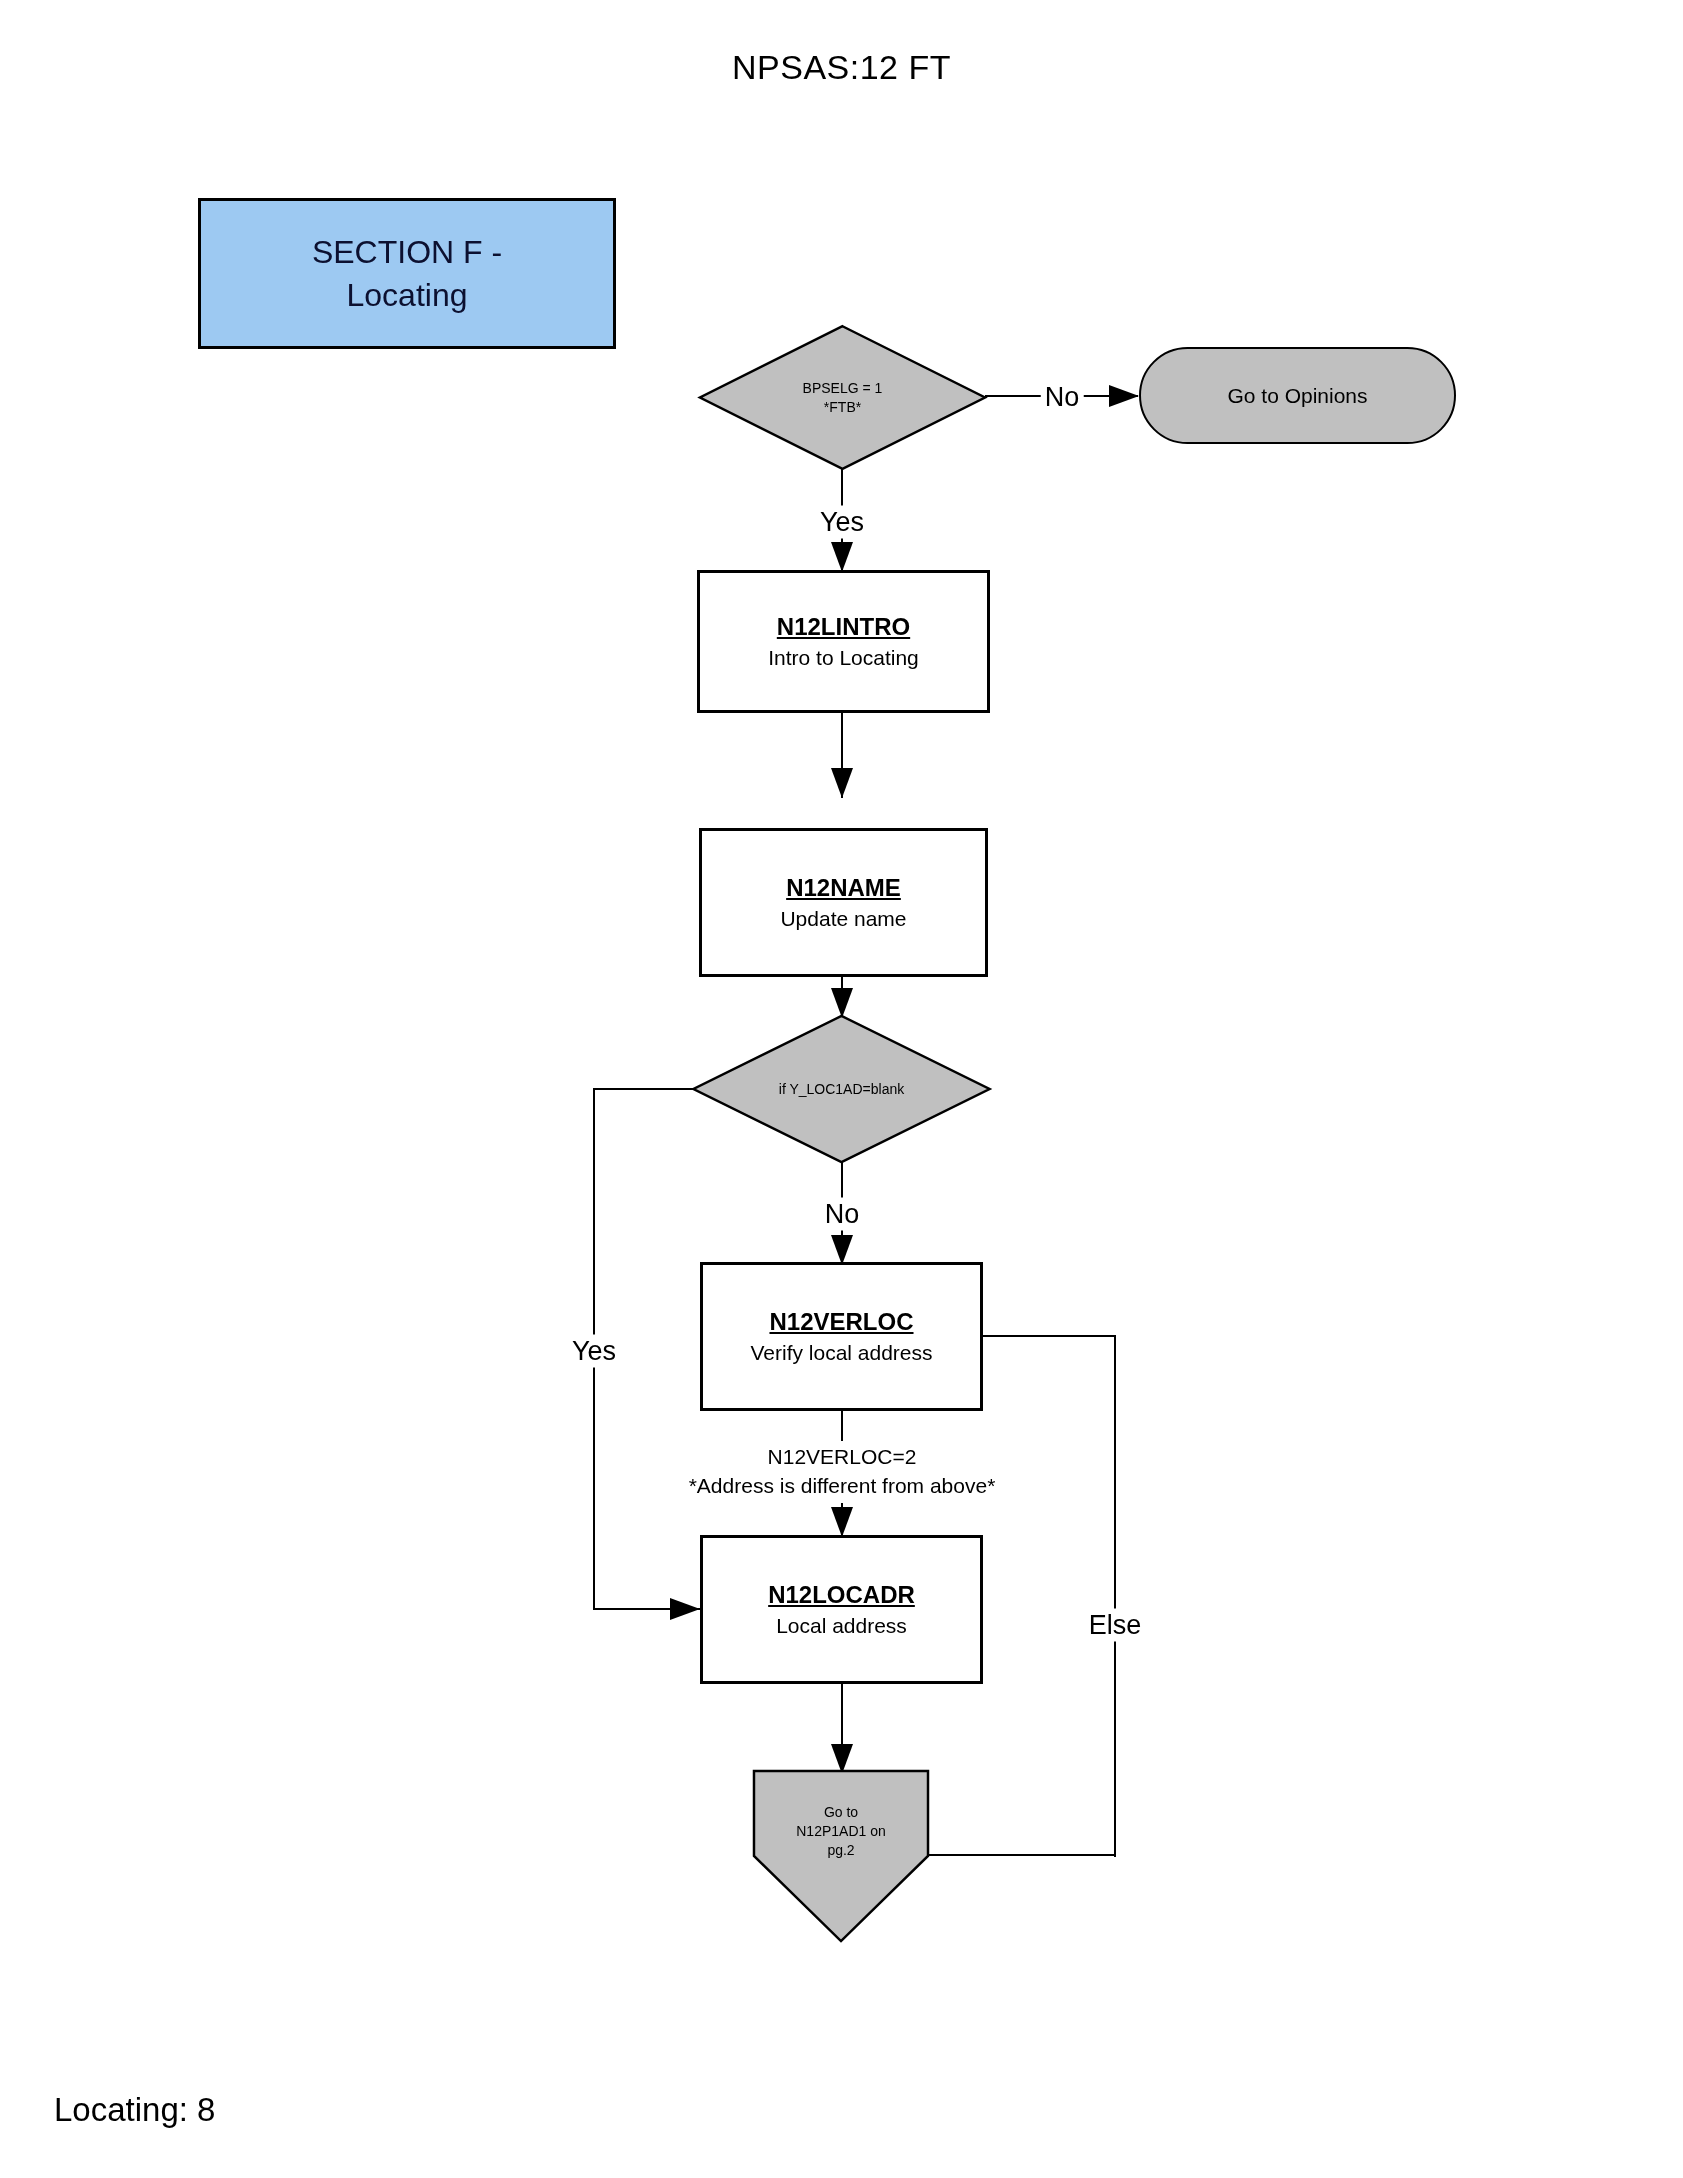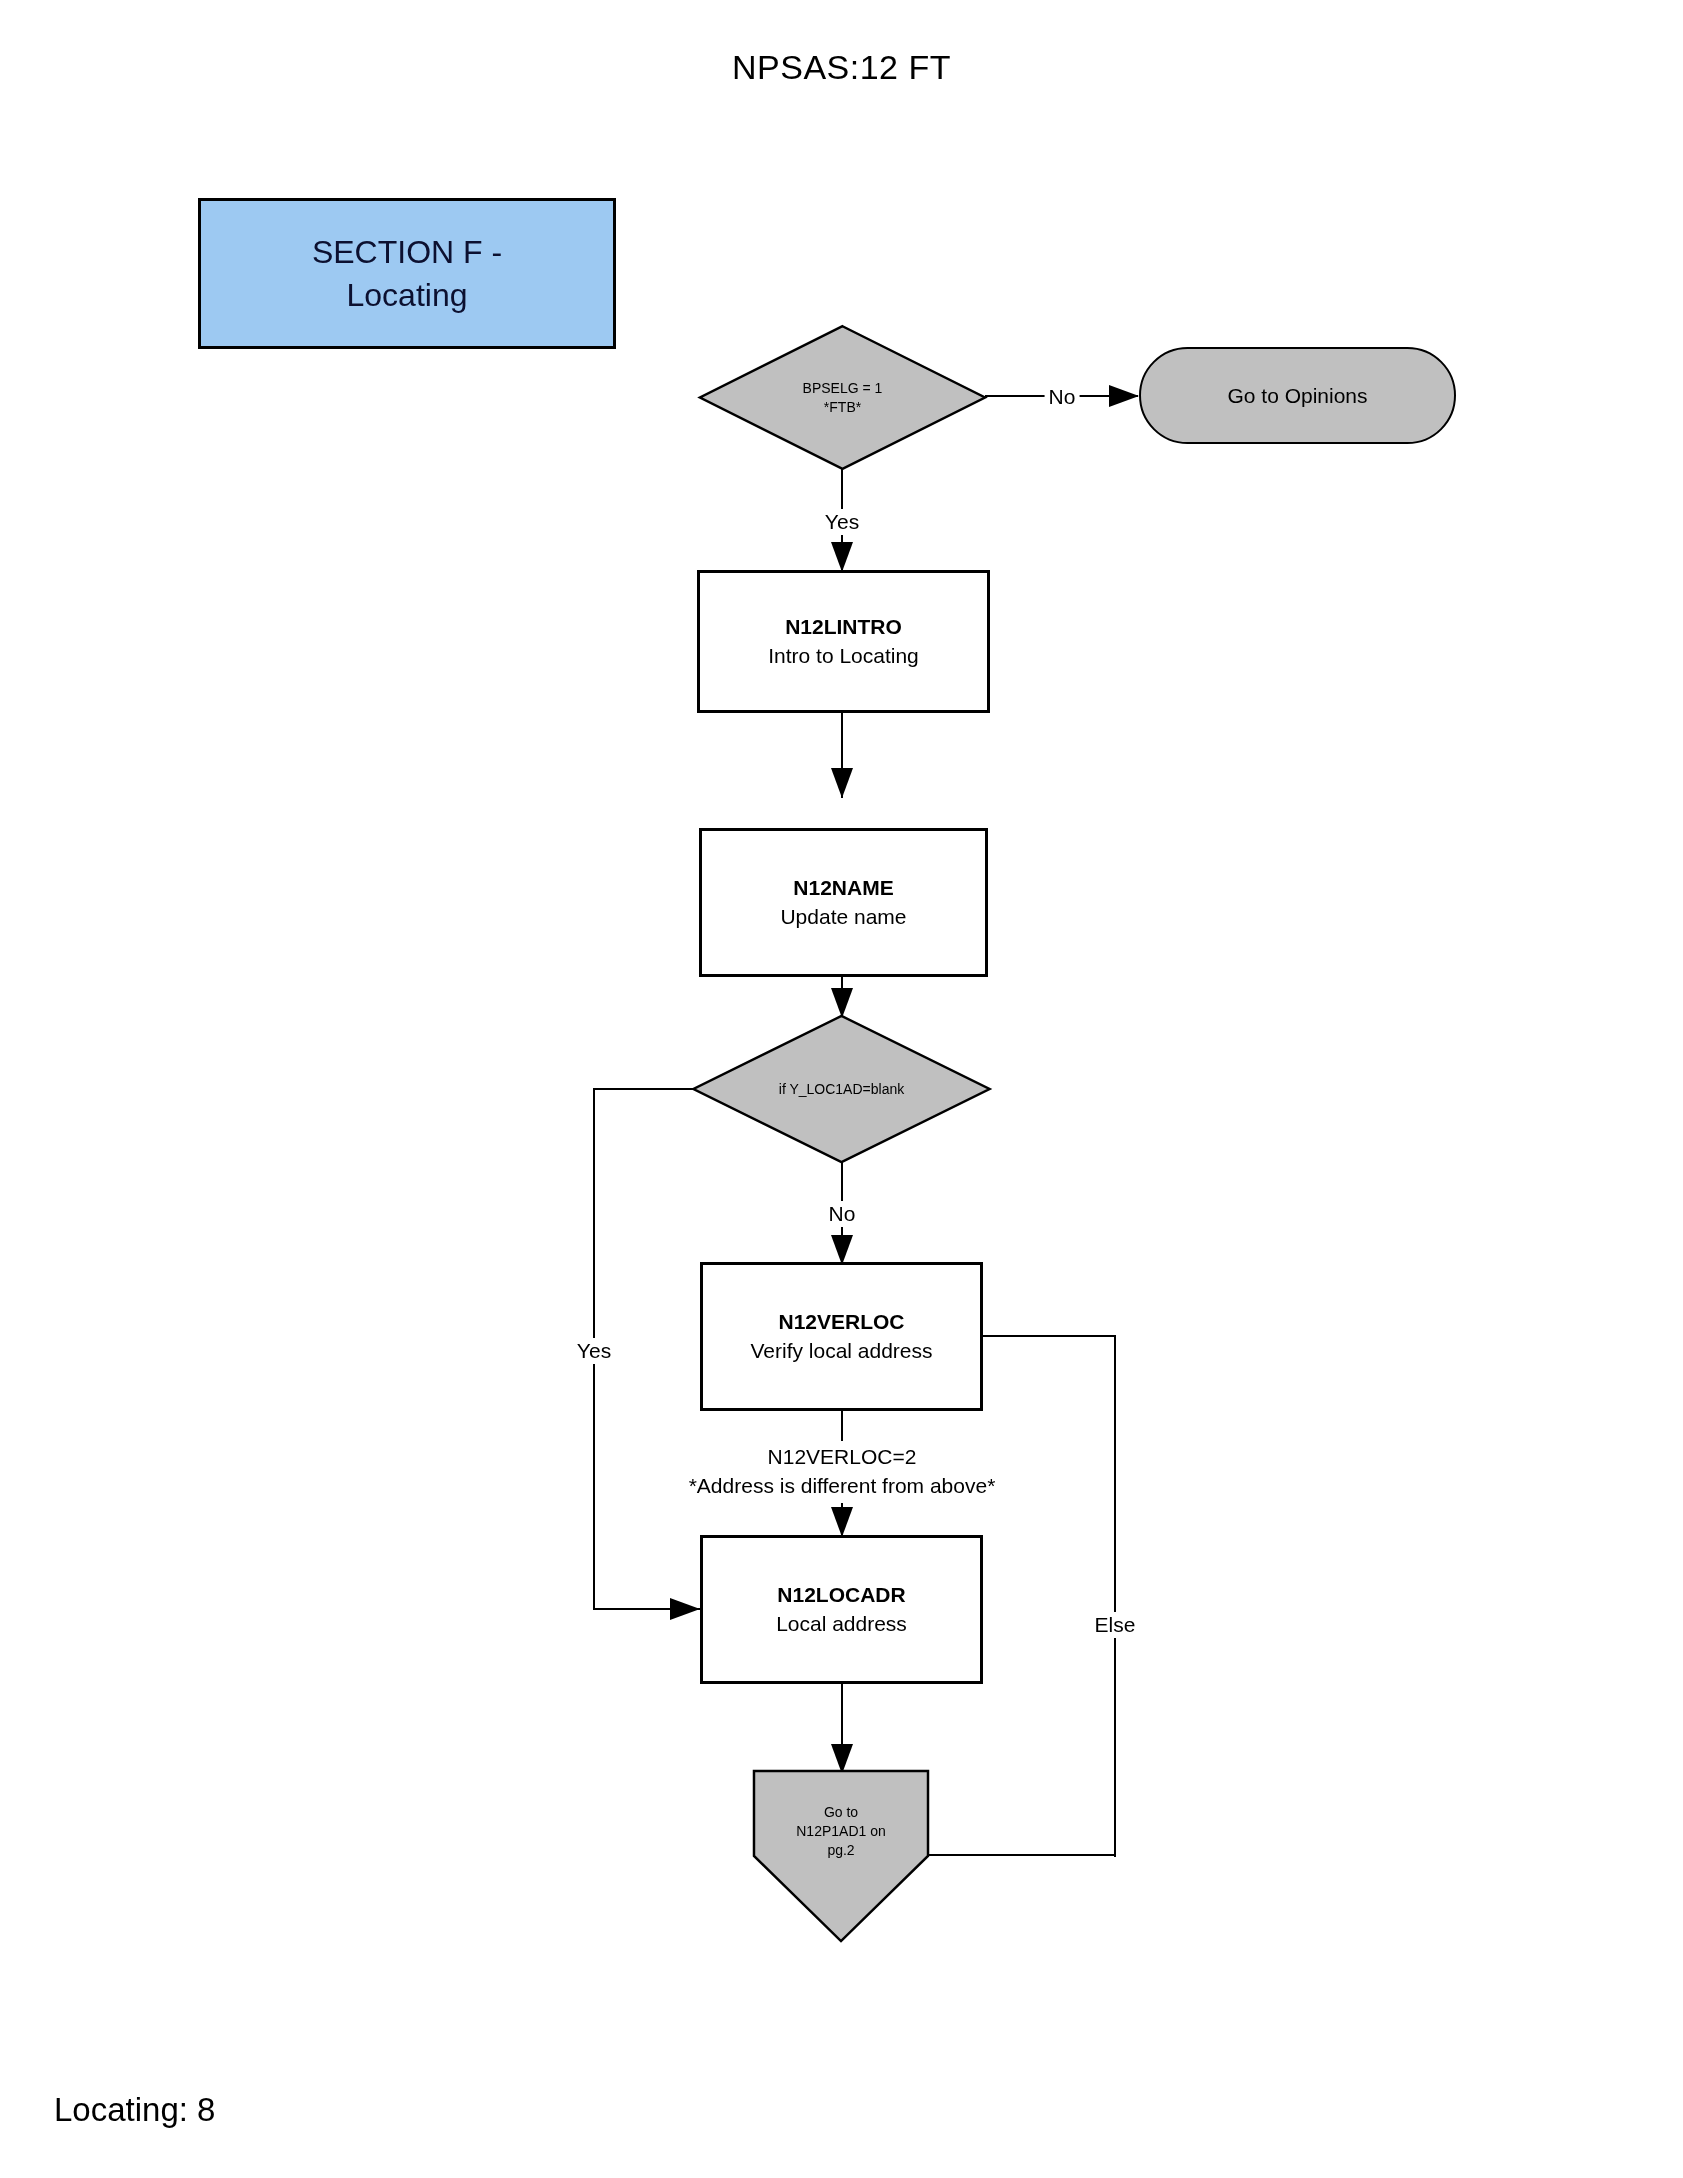--- a/index.html
+++ b/index.html
@@ -15,41 +15,41 @@
   .banner{
     left:198px;top:198px;width:412px;height:145px;background:var(--banner-fill,#9DC9F2);
     border:3px solid #000;display:flex;flex-direction:column;justify-content:center;align-items:center;
     font-size:32px;color:#0c1030;line-height:1.32;
   }
   
   .node-box{
     background:#fff;border:3px solid #000;display:flex;flex-direction:column;
     justify-content:center;align-items:center;text-align:center;font-size:21px;line-height:1.35;
   }
-  .node-box .nm{font-weight:bold;font-size:21px;}
+  .node-box .nm{font-weight:bold;font-size:24px;text-decoration:underline;}
   .box-lintro{left:697px;top:570px;width:287px;height:137px;}
   .box-name{left:699px;top:828px;width:283px;height:143px;}
   .box-verloc{left:700px;top:1262px;width:277px;height:143px;}
   .box-locadr{left:700px;top:1535px;width:277px;height:143px;}
   
   .stadium{
     left:1139px;top:347px;width:313px;height:93px;border-radius:49px;
     background:var(--node-fill,#C0C0C0);border:2px solid #000;
     display:flex;justify-content:center;align-items:center;font-size:21px;
   }
   
   .shape-text{display:flex;flex-direction:column;justify-content:center;align-items:center;
     font-size:14px;line-height:1.35;}
   
   .line{background:#000;}
   
   .arr-down{width:0;height:0;border-left:11px solid transparent;border-right:11px solid transparent;border-top:30px solid #000;}
   .arr-right{width:0;height:0;border-top:11px solid transparent;border-bottom:11px solid transparent;border-left:30px solid #000;}
   
-  .edge-label{background:#fff;font-size:21px;padding:1px 4px;transform:translate(-50%,-50%);white-space:nowrap;}
+  .edge-label{background:#fff;font-size:27px;padding:1px 4px;transform:translate(-50%,-50%);white-space:nowrap;}
   .cond-label{background:#fff;font-size:21px;line-height:1.38;text-align:center;transform:translateX(-50%);white-space:nowrap;padding:2px 6px;}
 </style>
 </head>
 <body>
 
 <div id="page" style="--banner-fill: #9DC9F2; --node-fill: #C0C0C0;">
 
   <div class="abs doc-title">NPSAS:12 FT</div>
   <div class="abs doc-footer">Locating: 8</div>
 

